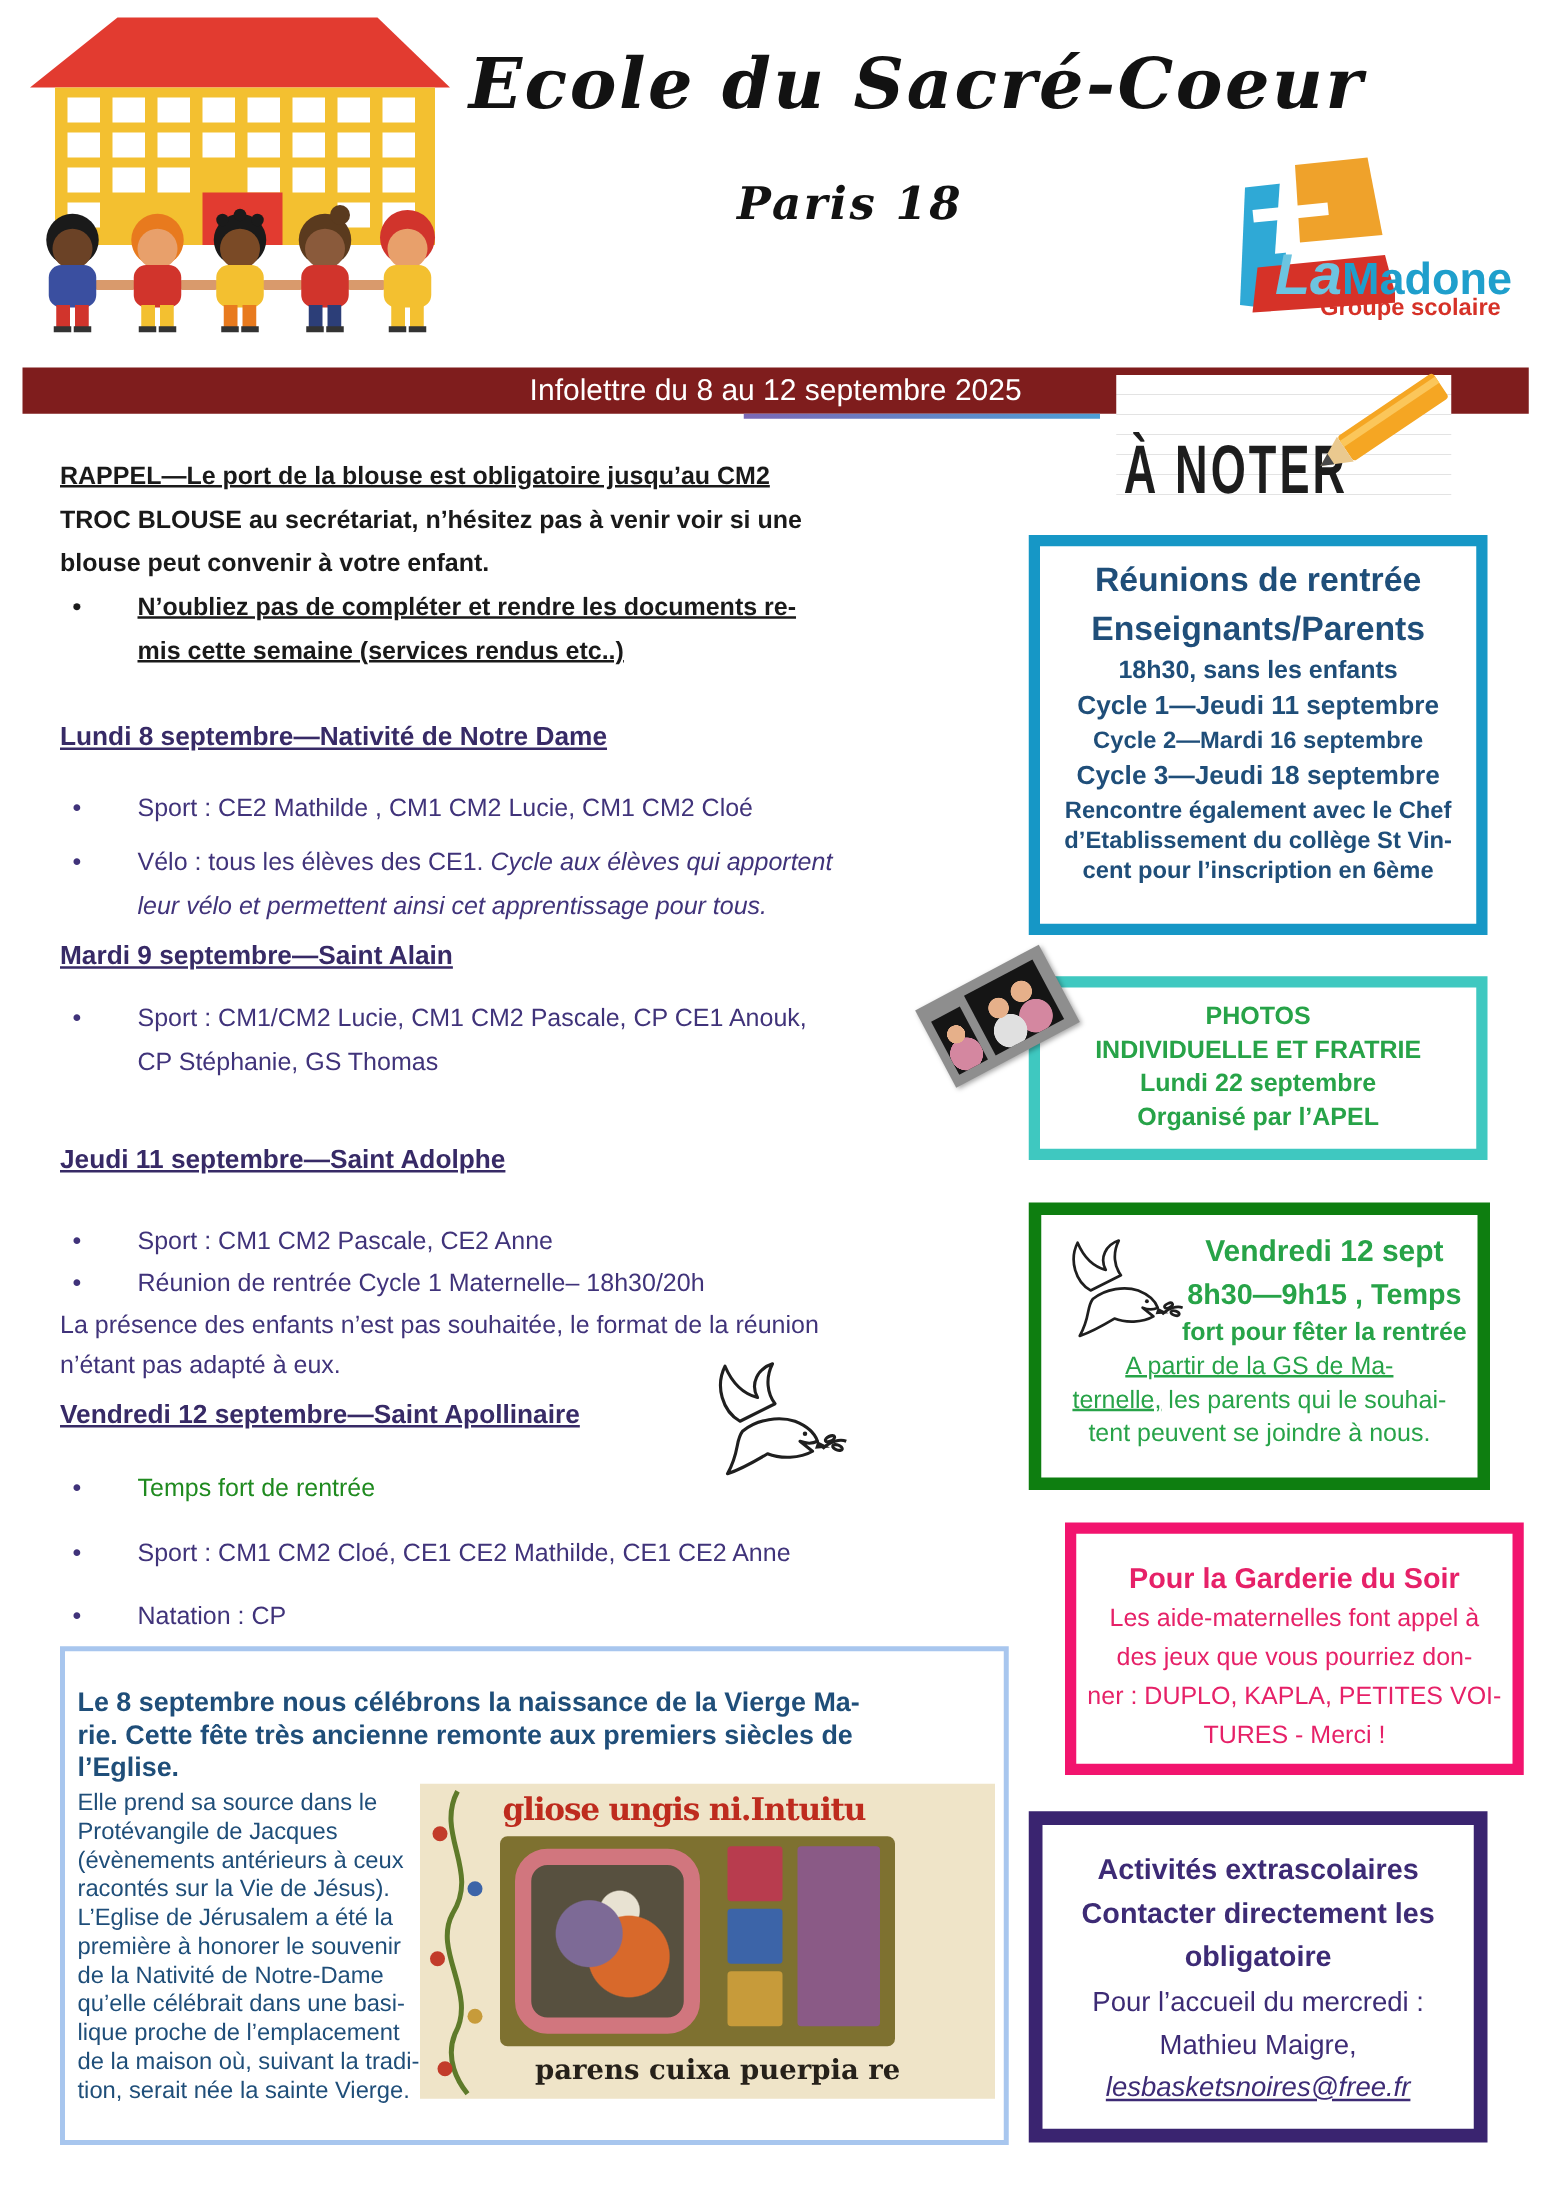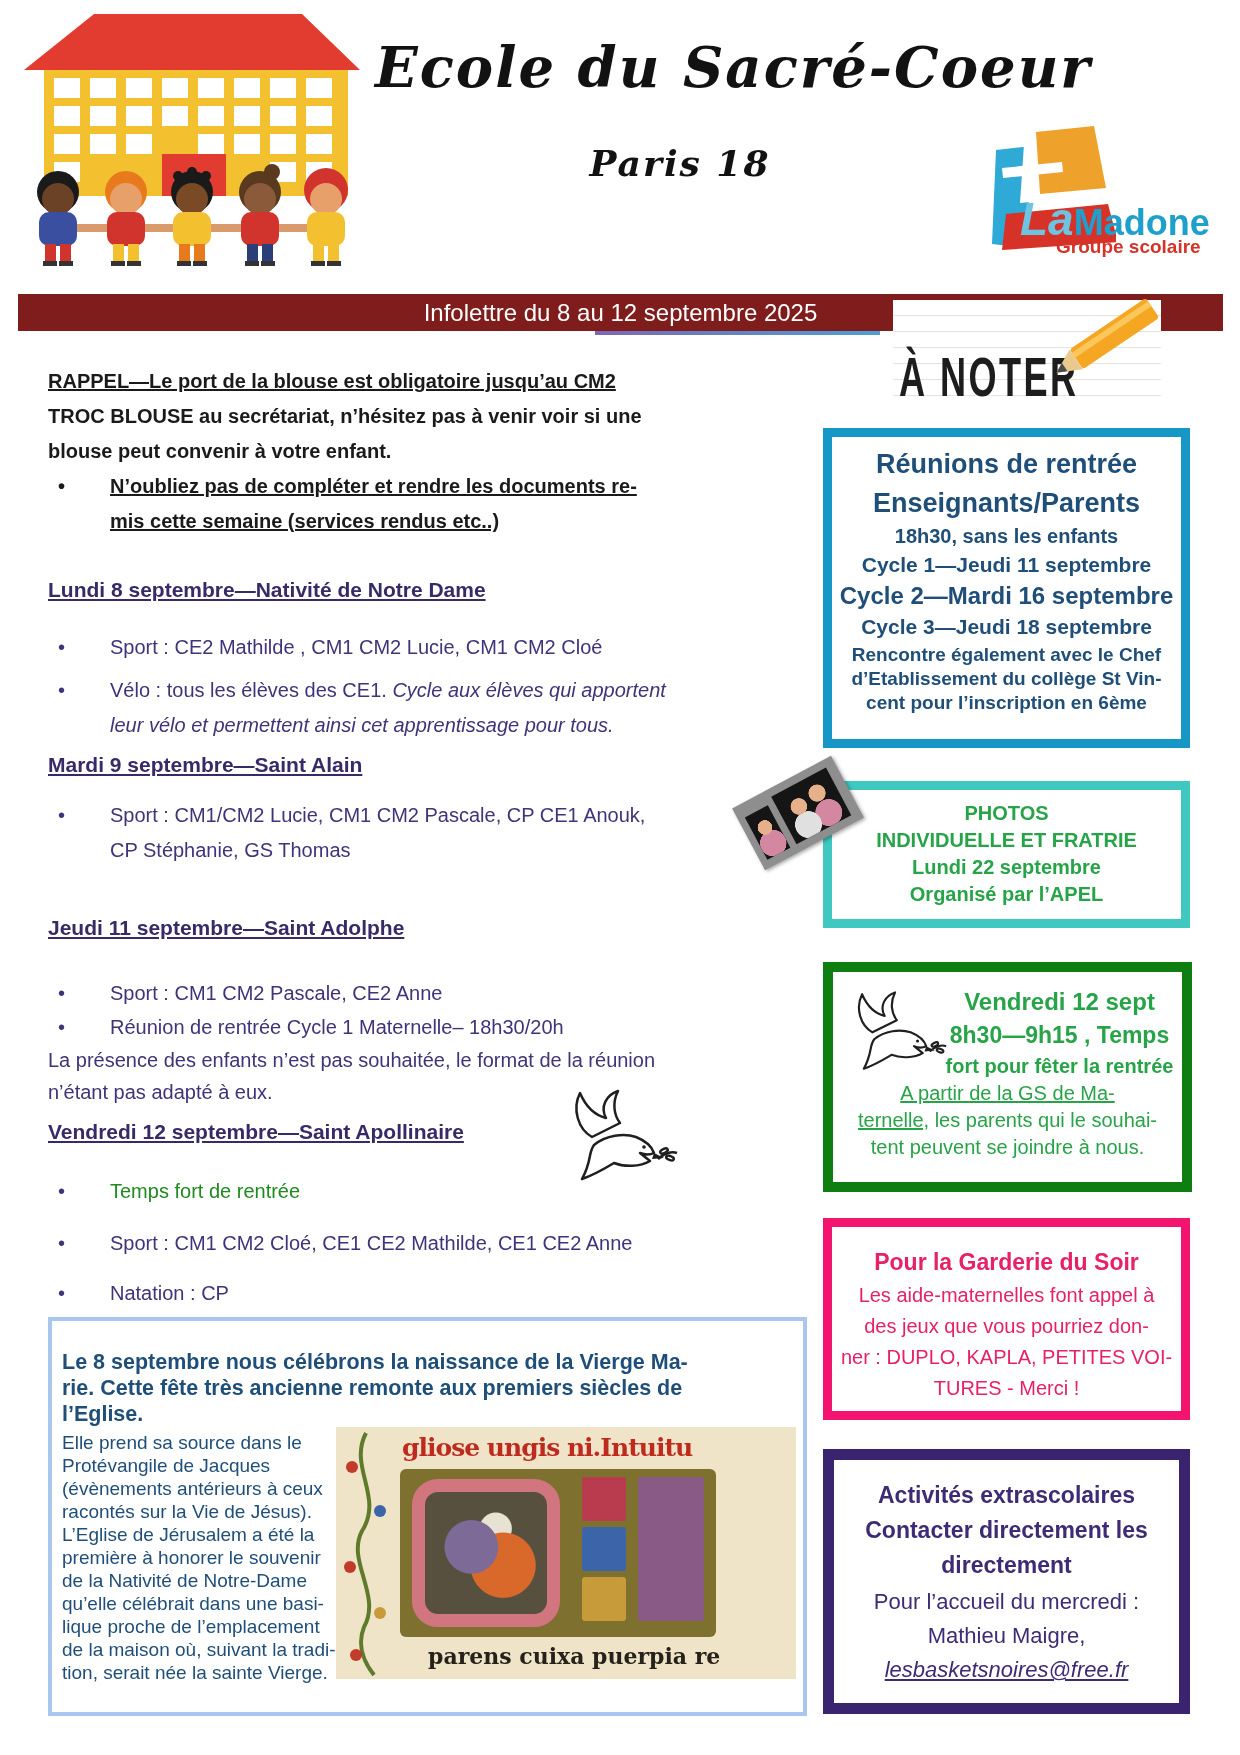--- a/index.html
+++ b/index.html
@@ -308,21 +308,21 @@
       </div>
       <div class="abs ms-black nw" style="left:92px;top:216px;">parens cuixa puerpia re</div>
     </div>
   </div>
 
   <div class="abs sbox box-blue ctr darkblue" style="left:823px;top:428px;width:349px;height:302px;">
     <div class="b nw" style="font-size:27px;margin-top:12px;">Réunions de rentrée</div>
     <div class="b nw" style="font-size:27px;margin-top:8px;">Enseignants/Parents</div>
     <div class="b nw" style="font-size:20px;margin-top:6px;">18h30, sans les enfants</div>
     <div class="b nw" style="font-size:21px;margin-top:5px;">Cycle 1—Jeudi 11 septembre</div>
-    <div class="b nw" style="font-size:24px;margin-top:5px;">Cycle 2—Mardi 16 septembre</div>
+    <div class="b nw" style="font-size:19px;margin-top:5px;">Cycle 2—Mardi 16 septembre</div>
     <div class="b nw" style="font-size:21px;margin-top:5px;">Cycle 3—Jeudi 18 septembre</div>
     <div class="b nw" style="font-size:19px;margin-top:5px;">Rencontre également avec le Chef</div>
     <div class="b nw" style="font-size:19px;margin-top:2px;">d’Etablissement du collège St Vin-</div>
     <div class="b nw" style="font-size:19px;margin-top:2px;">cent pour l’inscription en 6ème</div>
   </div>
 
   <div class="abs sbox box-teal ctr green-side" style="left:823px;top:781px;width:349px;height:129px;">
     <div class="b nw" style="font-size:20px;margin-top:12px;">PHOTOS</div>
     <div class="b nw" style="font-size:20px;margin-top:4px;">INDIVIDUELLE ET FRATRIE</div>
     <div class="b nw" style="font-size:20px;margin-top:4px;">Lundi 22 septembre</div>
@@ -351,30 +351,30 @@
       <div class="b nw" style="font-size:23px;margin-top:6px;">8h30—9h15 , Temps</div>
       <div class="b nw" style="font-size:20px;margin-top:6px;">fort pour fêter la rentrée</div>
     </div>
     <div class="ctr" style="margin-top:4px;">
       <div class="u nw" style="font-size:20px;">A partir de la GS de Ma-</div>
       <div class="nw" style="font-size:20px;margin-top:4px;"><span class="u">ternelle,</span><span> les parents qui le souhai-</span></div>
       <div class="nw" style="font-size:20px;margin-top:4px;">tent  peuvent se joindre à nous.</div>
     </div>
   </div>
 
-  <div class="abs sbox box-pink ctr pink-t" style="left:823px;top:1218px;width:349px;height:184px;">
+  <div class="abs sbox box-pink ctr pink-t" style="left:852px;top:1218px;width:349px;height:184px;">
     <div class="b nw" style="font-size:23px;margin-top:22px;">Pour la Garderie du Soir</div>
     <div class="nw" style="font-size:20px;margin-top:8px;">Les aide-maternelles font appel à</div>
     <div class="nw" style="font-size:20px;margin-top:8px;">des jeux que vous pourriez don-</div>
     <div class="nw" style="font-size:20px;margin-top:8px;">ner : DUPLO, KAPLA, PETITES VOI-</div>
     <div class="nw" style="font-size:20px;margin-top:8px;">TURES  - Merci !</div>
   </div>
 
   <div class="abs sbox box-purple ctr purple-t" style="left:823px;top:1449px;width:345px;height:243px;">
     <div class="b nw" style="font-size:23px;margin-top:22px;">Activités extrascolaires</div>
     <div class="b nw" style="font-size:23px;margin-top:8px;">Contacter directement les</div>
-    <div class="b nw" style="font-size:23px;margin-top:8px;">directement</div>
+    <div class="b nw" style="font-size:23px;margin-top:8px;">obligatoire</div>
     <div class="nw" style="font-size:22px;margin-top:10px;">Pour l’accueil du mercredi :</div>
     <div class="nw" style="font-size:22px;margin-top:8px;">Mathieu Maigre,</div>
     <div class="u nw" style="font-size:22px;margin-top:8px;font-style:italic;">lesbasketsnoires@free.fr</div>
   </div>
 
 </div>
 
 </body></html>

